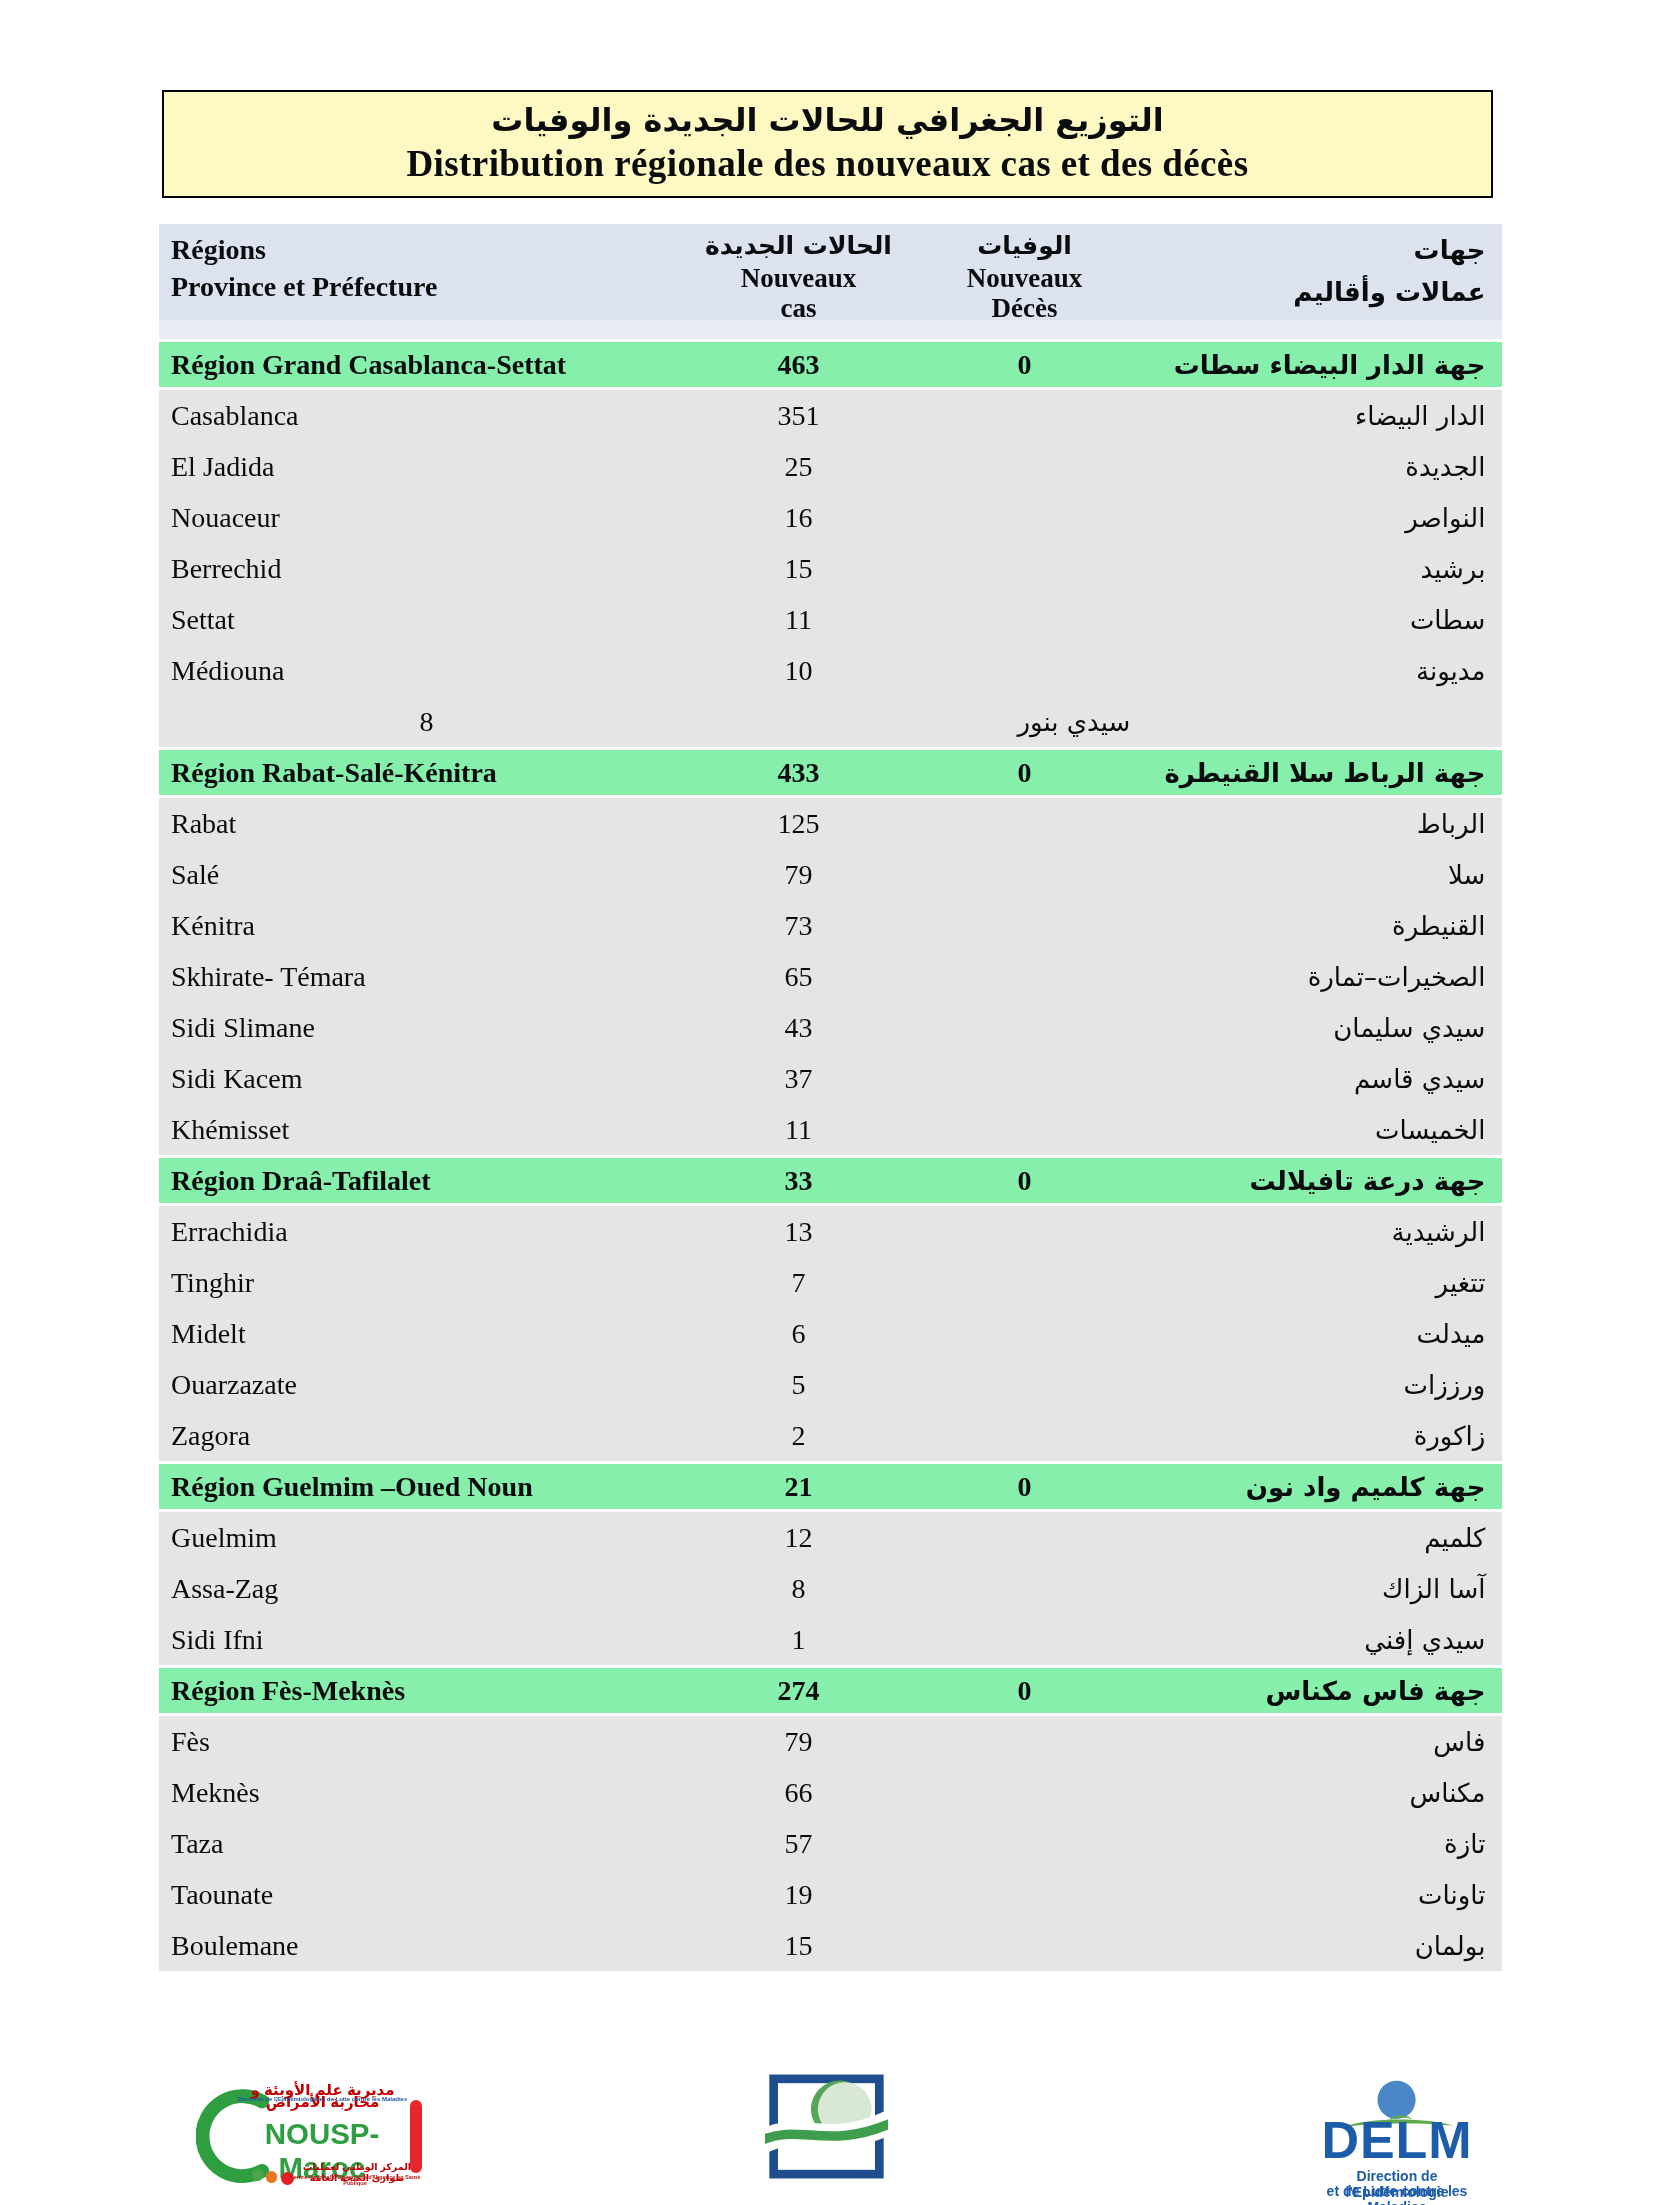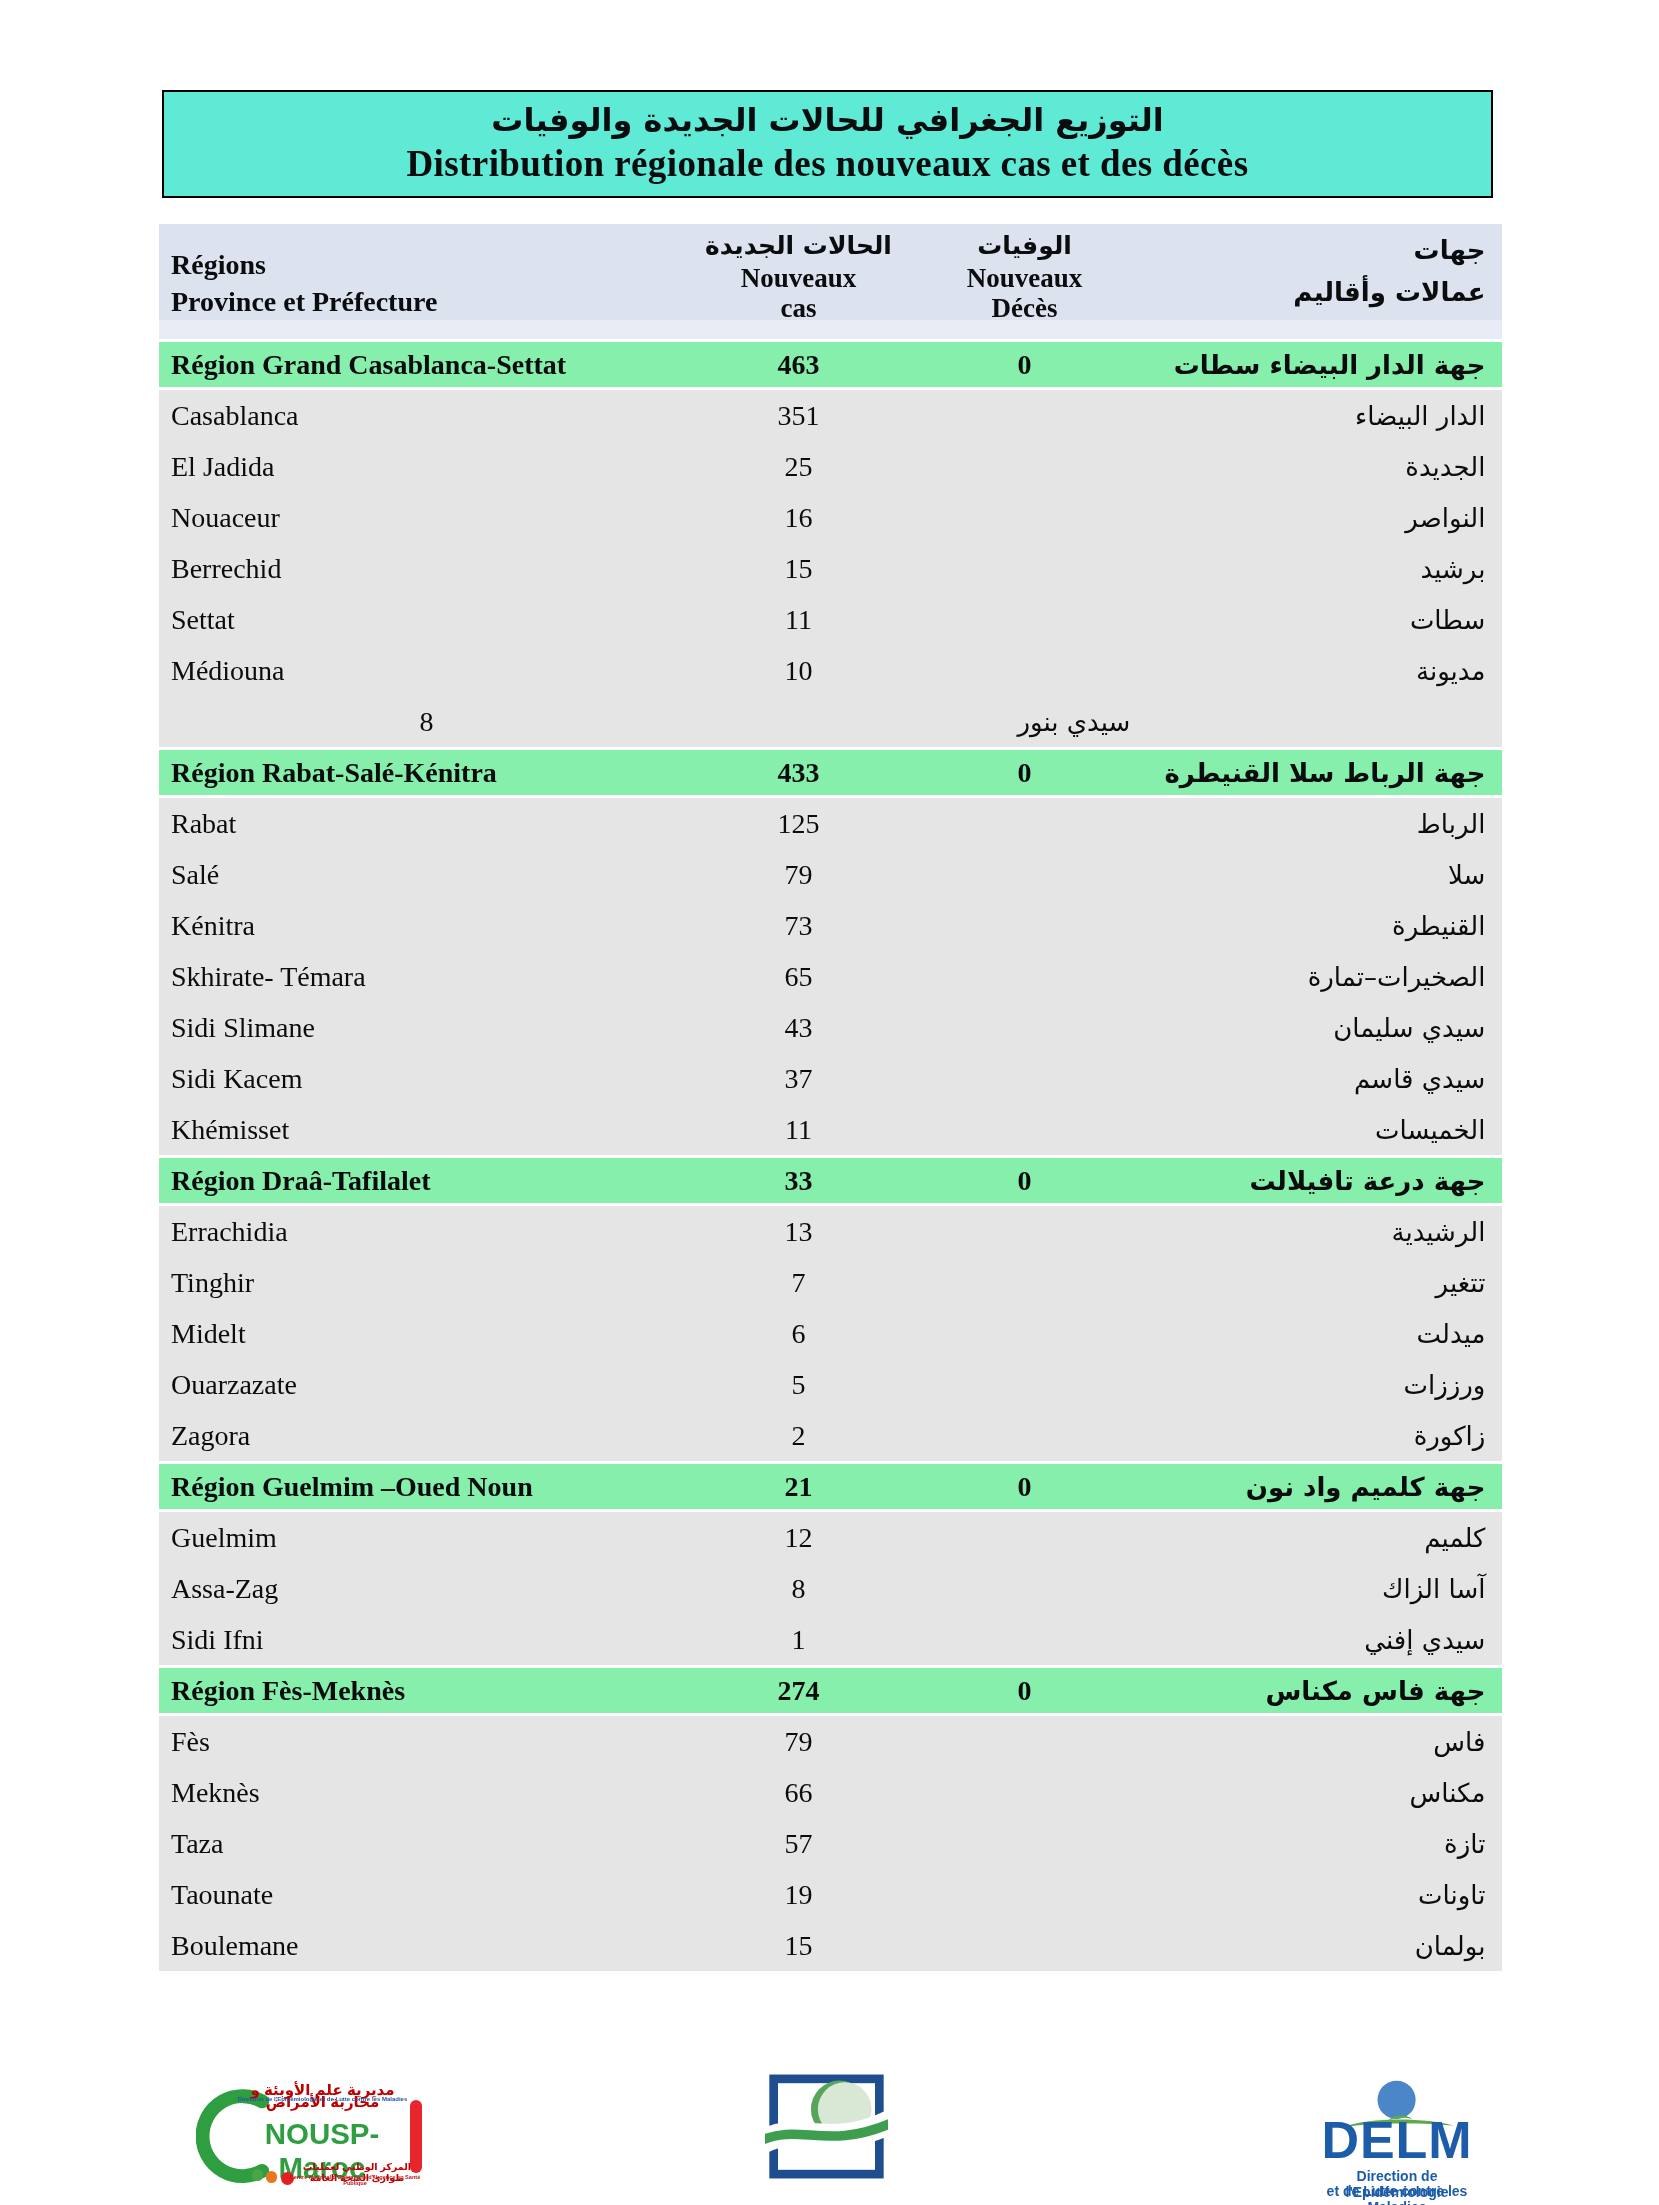--- a/index.html
+++ b/index.html
@@ -5,31 +5,31 @@
   html,body { margin:0; padding:0; background:#ffffff; }
   .page {
     position:relative; width:1660px; height:2206px; background:#fff;
     font-family:"Liberation Serif","DejaVu Serif","DejaVu Sans",serif;
     color:#0b0c0e; overflow:hidden;
   }
   
   .title-box {
     position:absolute; left:162px; top:90px; width:1331px;
     border:2.6px solid #000; text-align:center; box-sizing:border-box;
-    padding:7px 0 10.4px 0; background:#5eead4;
+    padding:7px 0 10.4px 0; background:#fef9c3;
   }
   .title-ar { font-weight:700; font-size:32px; line-height:42px; direction:rtl;
               font-family:"DejaVu Sans","Liberation Serif",sans-serif; }
   .title-fr { font-weight:700; font-size:37px; line-height:45px; letter-spacing:0.4px; }
 
   
   .dist-table { position:absolute; left:159px; top:224px; width:1343px; }
   .cols { display:grid; grid-template-columns:535px 209px 243px 355px; box-sizing:border-box; }
   .thead { background:#dce2ee; height:96px; }
-  .thead .hc1 { padding:22px 0 0 12px; font-weight:700; font-size:28px; line-height:37px; }
+  .thead .hc1 { padding:7px 0 0 12px; font-weight:700; font-size:28px; line-height:37px; }
   .thead .hc2, .thead .hc3 { text-align:center; font-weight:700; padding-top:3.5px; }
   .thead .ar-label { font-size:25px; line-height:35px; direction:rtl;
                      font-family:"DejaVu Sans","Liberation Serif",sans-serif; }
   .thead .fr-label { font-size:27px; line-height:30px; }
   .thead .hc4 { text-align:right; padding:5.2px 15.6px 0 0; font-weight:700;
                 font-size:26px; line-height:42px; direction:rtl;
                 font-family:"DejaVu Sans","Liberation Serif",sans-serif; }
   .head-gap { height:19px; background:#e8ecf4; }
 
   .row { height:51px; align-items:center; font-size:28px; background:#e5e5e5; }

